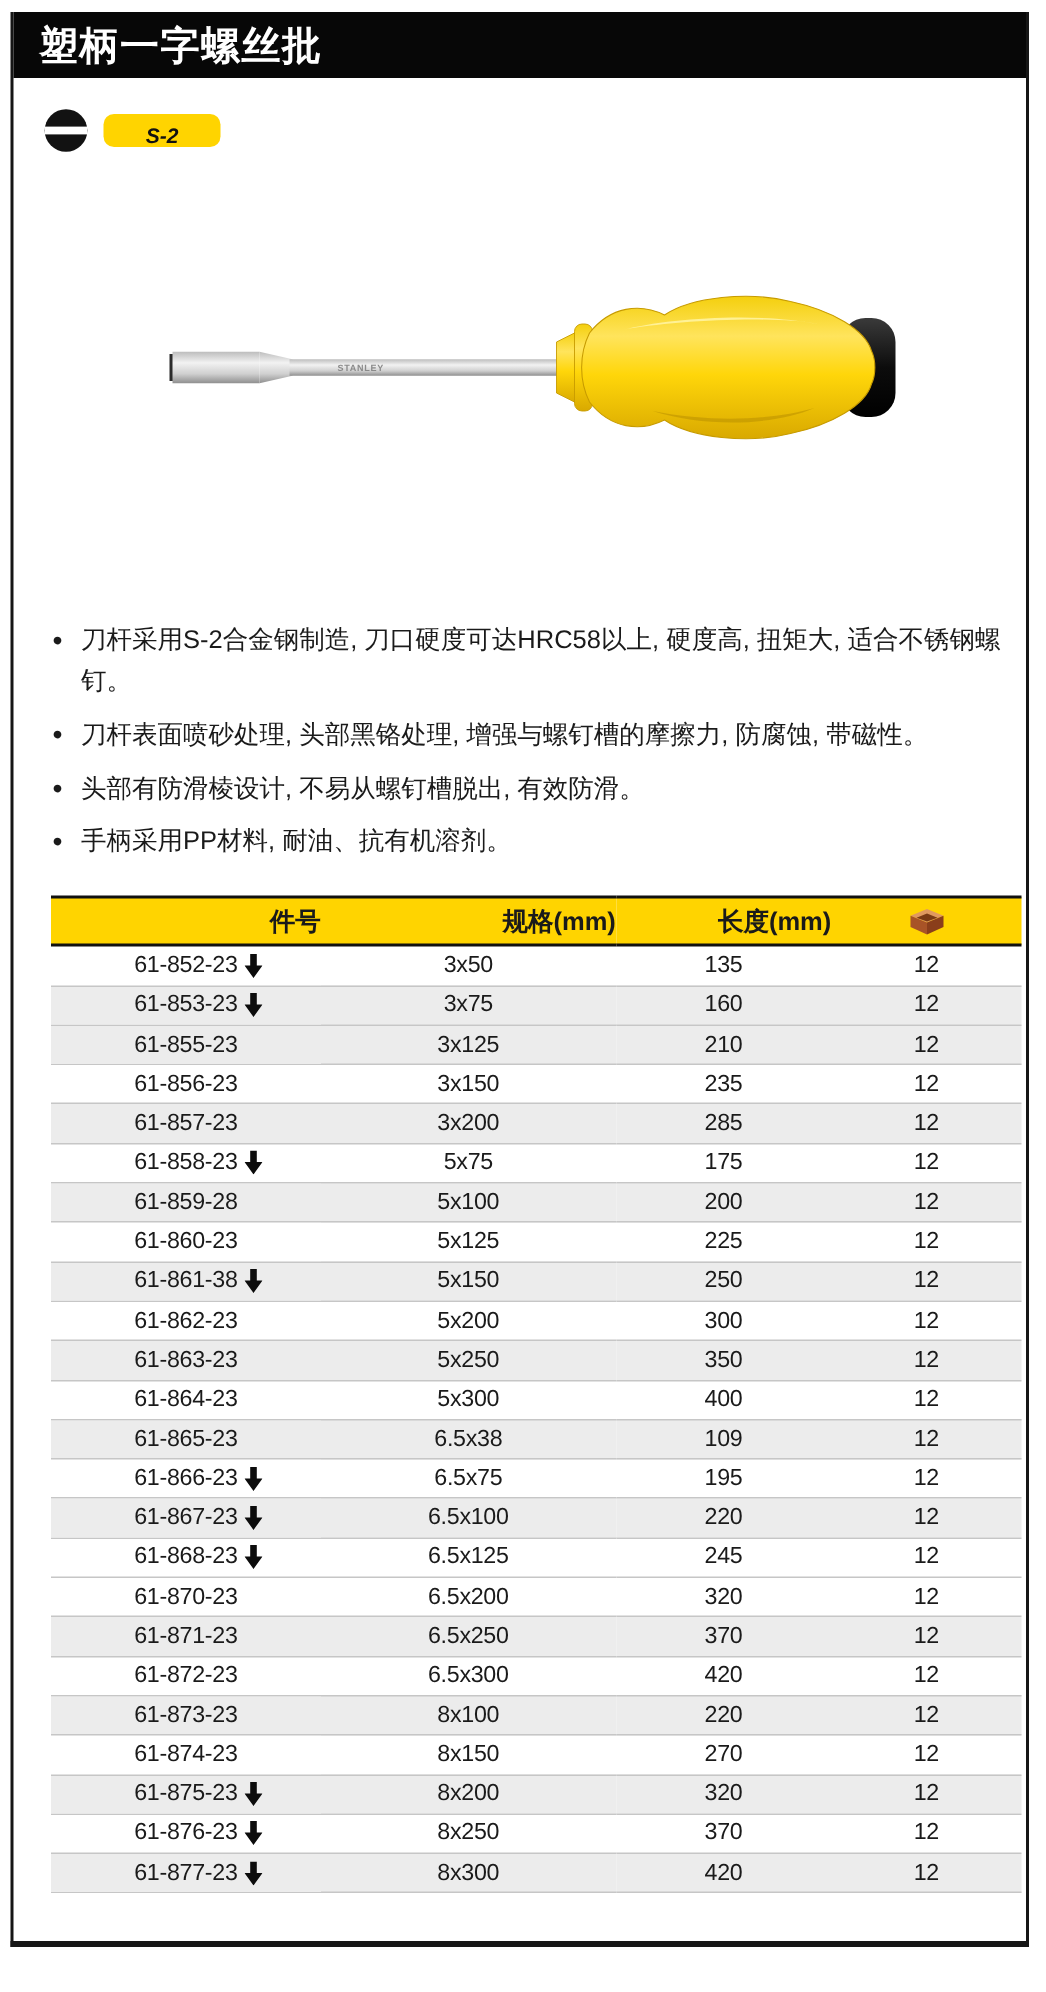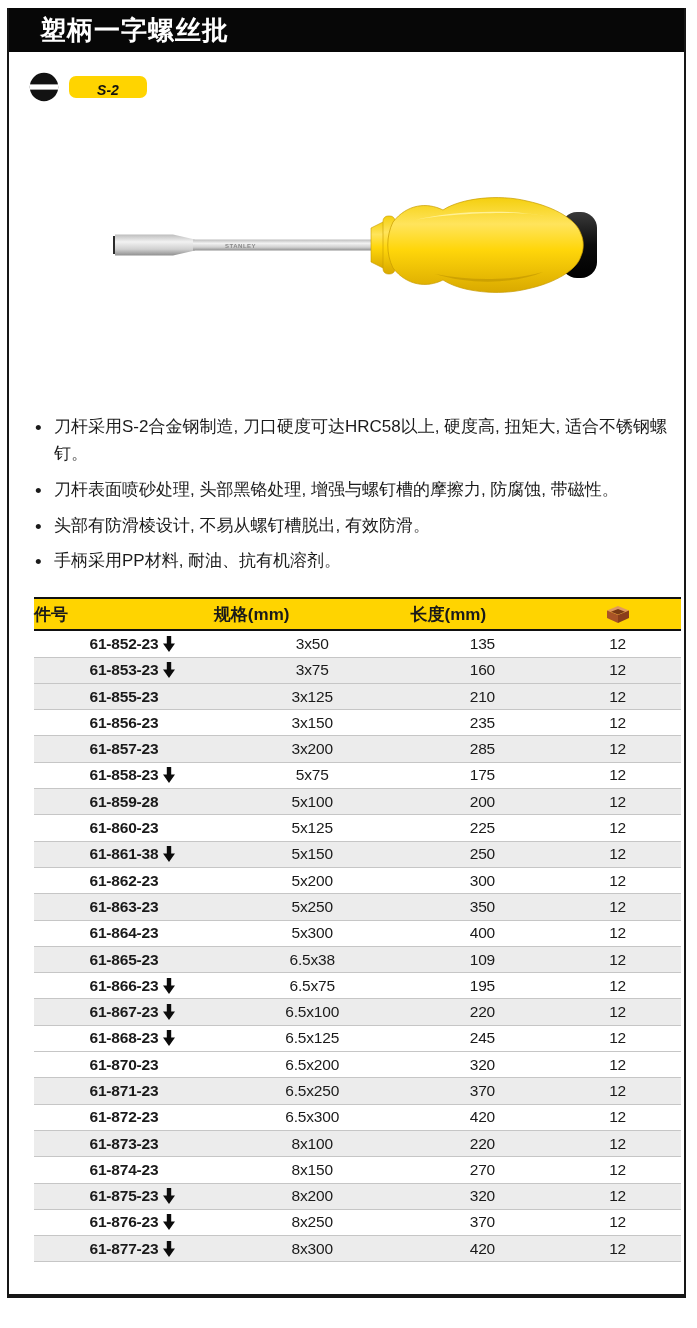--- a/index.html
+++ b/index.html
@@ -8,49 +8,49 @@
     font-family:"Liberation Sans","DejaVu Sans",sans-serif;
     color:#1a1a1a;position:relative;overflow:hidden;
   }
   .frame{
     position:absolute;left:7px;top:8px;width:679px;height:1290px;
     border-left:2px solid #161616;border-right:2px solid #161616;border-bottom:4px solid #161616;
     box-sizing:border-box;background:#fff;
   }
   .title-bar{
     height:44px;background:#070707;color:#ffffff;display:flex;align-items:center;
-    padding-left:31px;font-size:26px;font-weight:bold;letter-spacing:1px;
+    padding-left:17px;font-size:26px;font-weight:bold;letter-spacing:1px;
   }
   .badge-row{margin:20px 0 0 20px;display:flex;align-items:center;gap:10px;height:30px;}
   .slot-icon svg{display:block;}
   .s2-badge{
     width:78px;height:22px;border-radius:7px;display:flex;align-items:flex-end;justify-content:center;
     font-style:italic;font-weight:bold;font-size:14px;color:#111;
   }
   .product-wrap{margin:88px 0 0 66px;width:525px;height:114px;}
   .features{list-style:none;margin:110px 16px 0 26px;padding:0;font-size:17px;line-height:1.58;}
   .features li{position:relative;padding-left:19px;margin-bottom:9px;}
   .features li::before{content:"\2022";position:absolute;left:0;top:-1px;font-size:19px;}
   table.spec{
     margin:22px 0 0 25px;width:647px;border-collapse:collapse;table-layout:fixed;
   }
   table.spec col.c1{width:27.8%}
   table.spec col.c2{width:30.4%}
   table.spec col.c3{width:22.2%}
   table.spec col.c4{width:19.6%}
   table.spec th{
-    height:30px;font-size:17px;font-weight:bold;text-align:left;
+    height:30px;font-size:17px;font-weight:bold;text-align:right;
     border-top:2px solid #111;border-bottom:2px solid #111;padding:0;
   }
   table.spec td{
     height:25.3px;font-size:15.5px;text-align:center;padding:0;
     border-bottom:1px solid #c6c6c6;letter-spacing:-0.2px;
   }
   table.spec tr.alt td{background:#ececec;}
-  td.c-part{position:relative;font-weight:bold;}
+  td.c-part{position:relative;}
   .arr{position:absolute;left:calc(50% + 39px);top:50%;transform:translateY(-50%);line-height:0;}
   .box-icon-wrap{display:flex;justify-content:center;align-items:center;}
 </style>
 </head>
 <body>
 
 <div class="frame">
 
   <div class="title-bar">
     <span>塑柄一字螺丝批</span>

